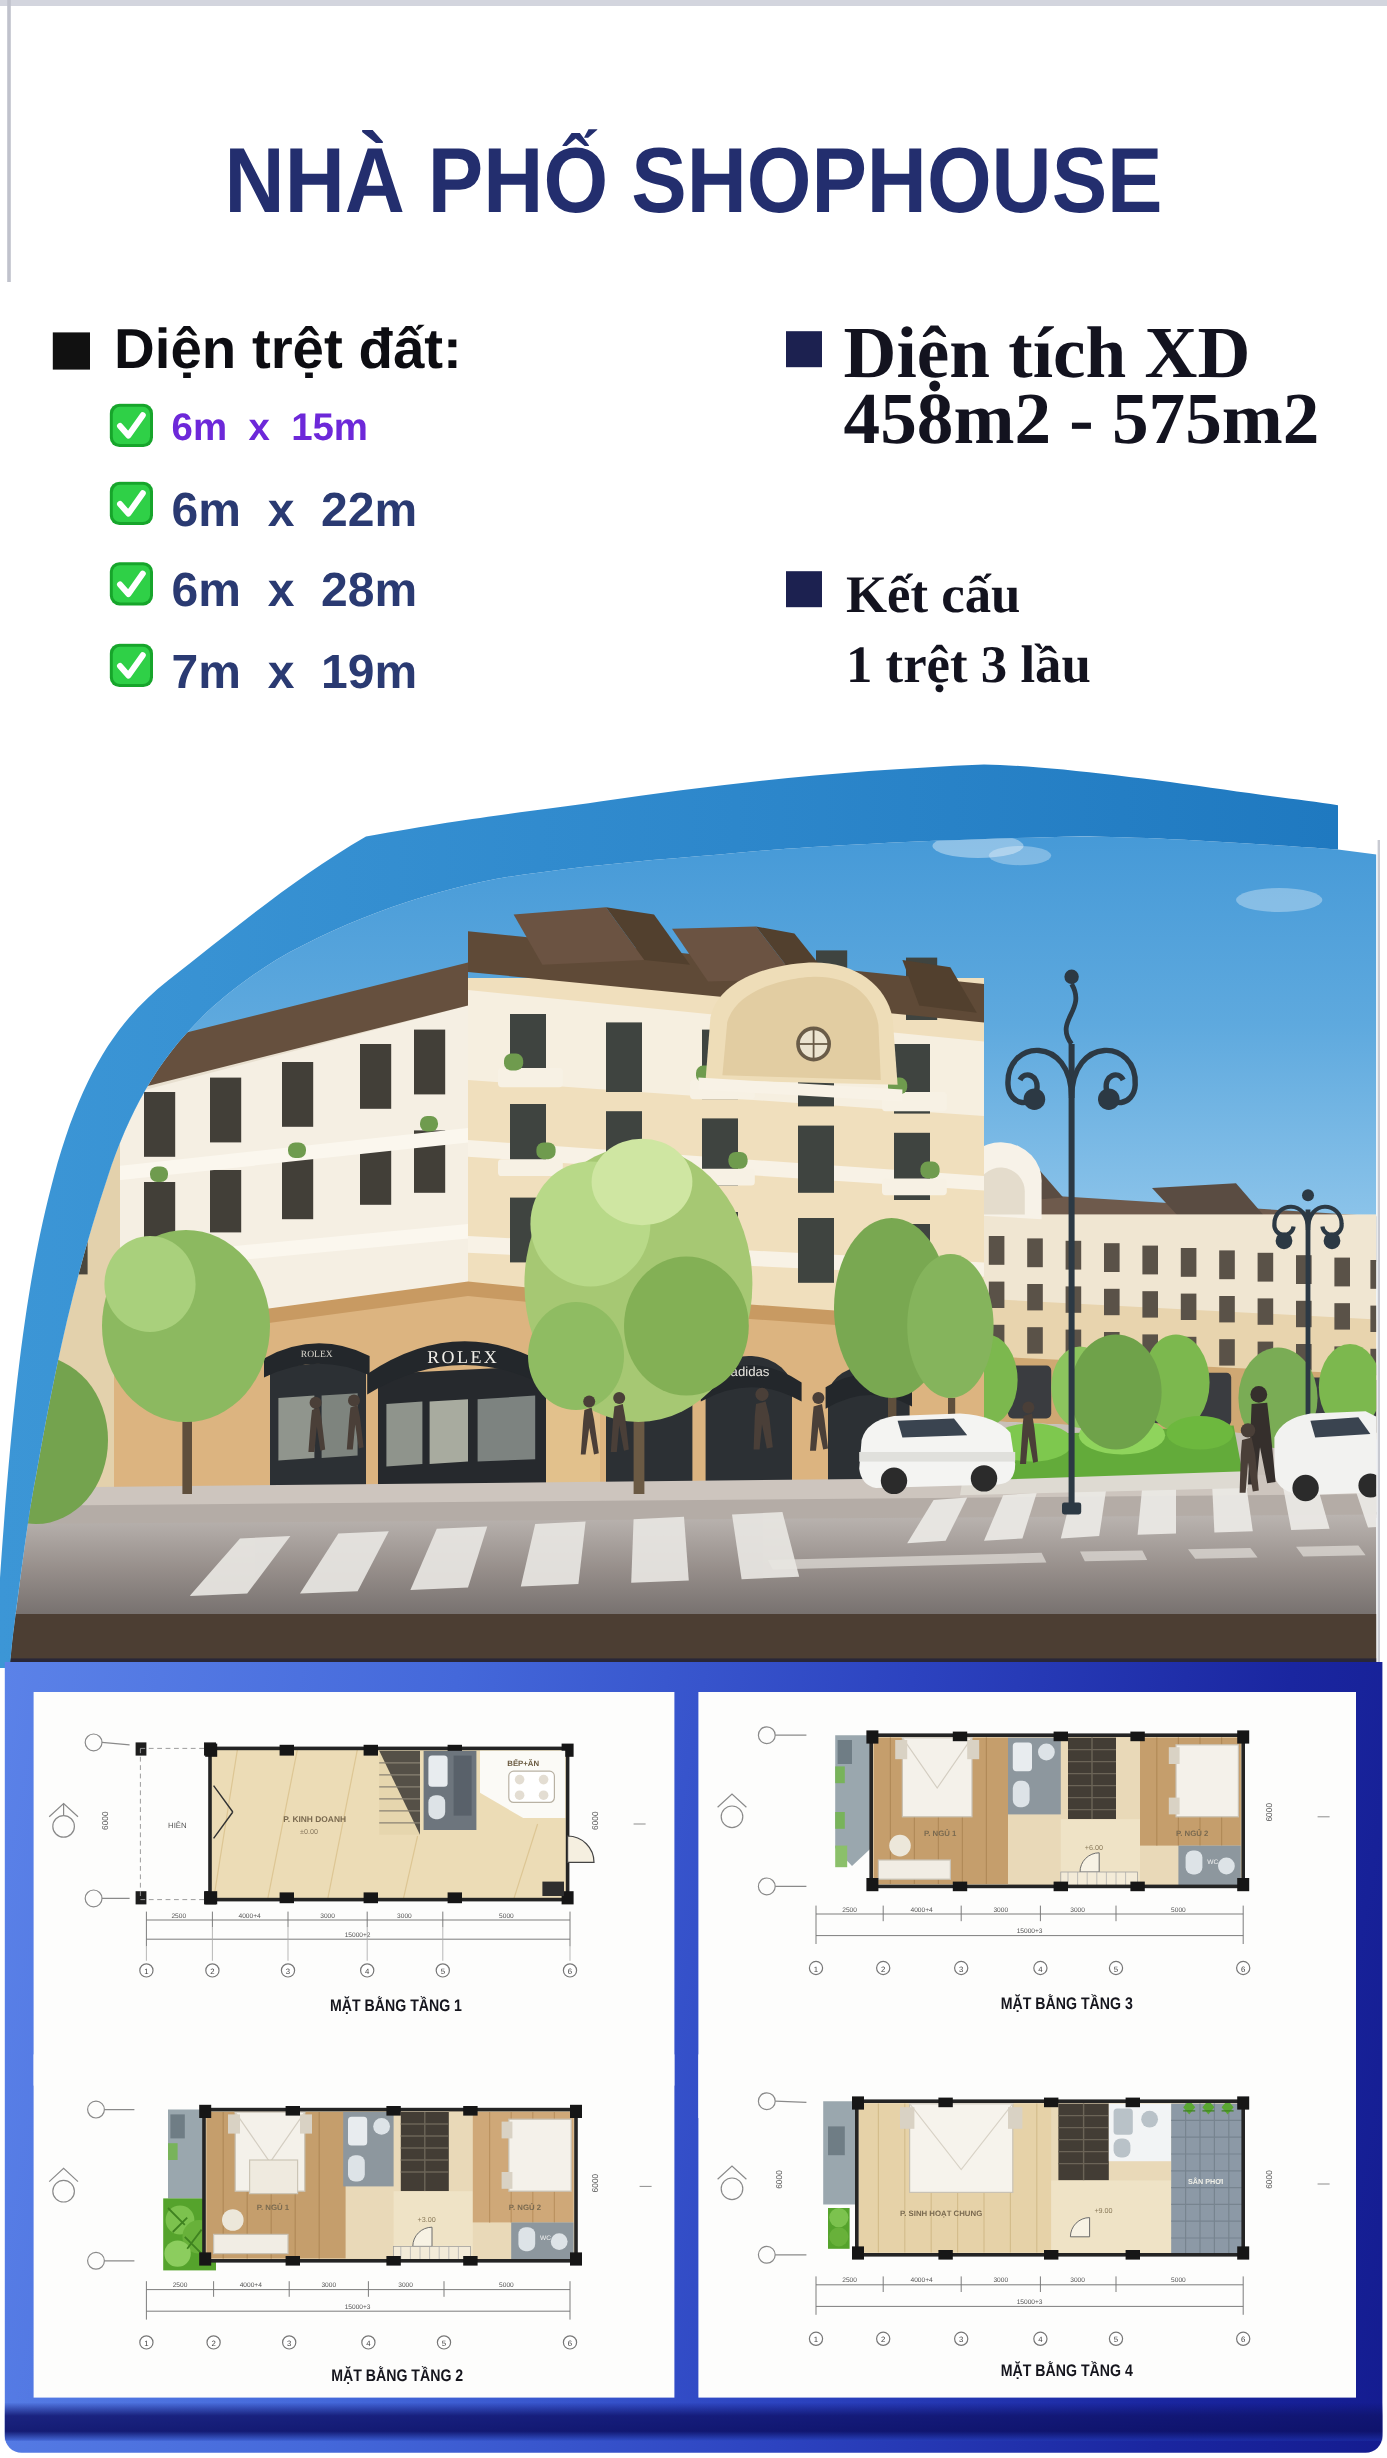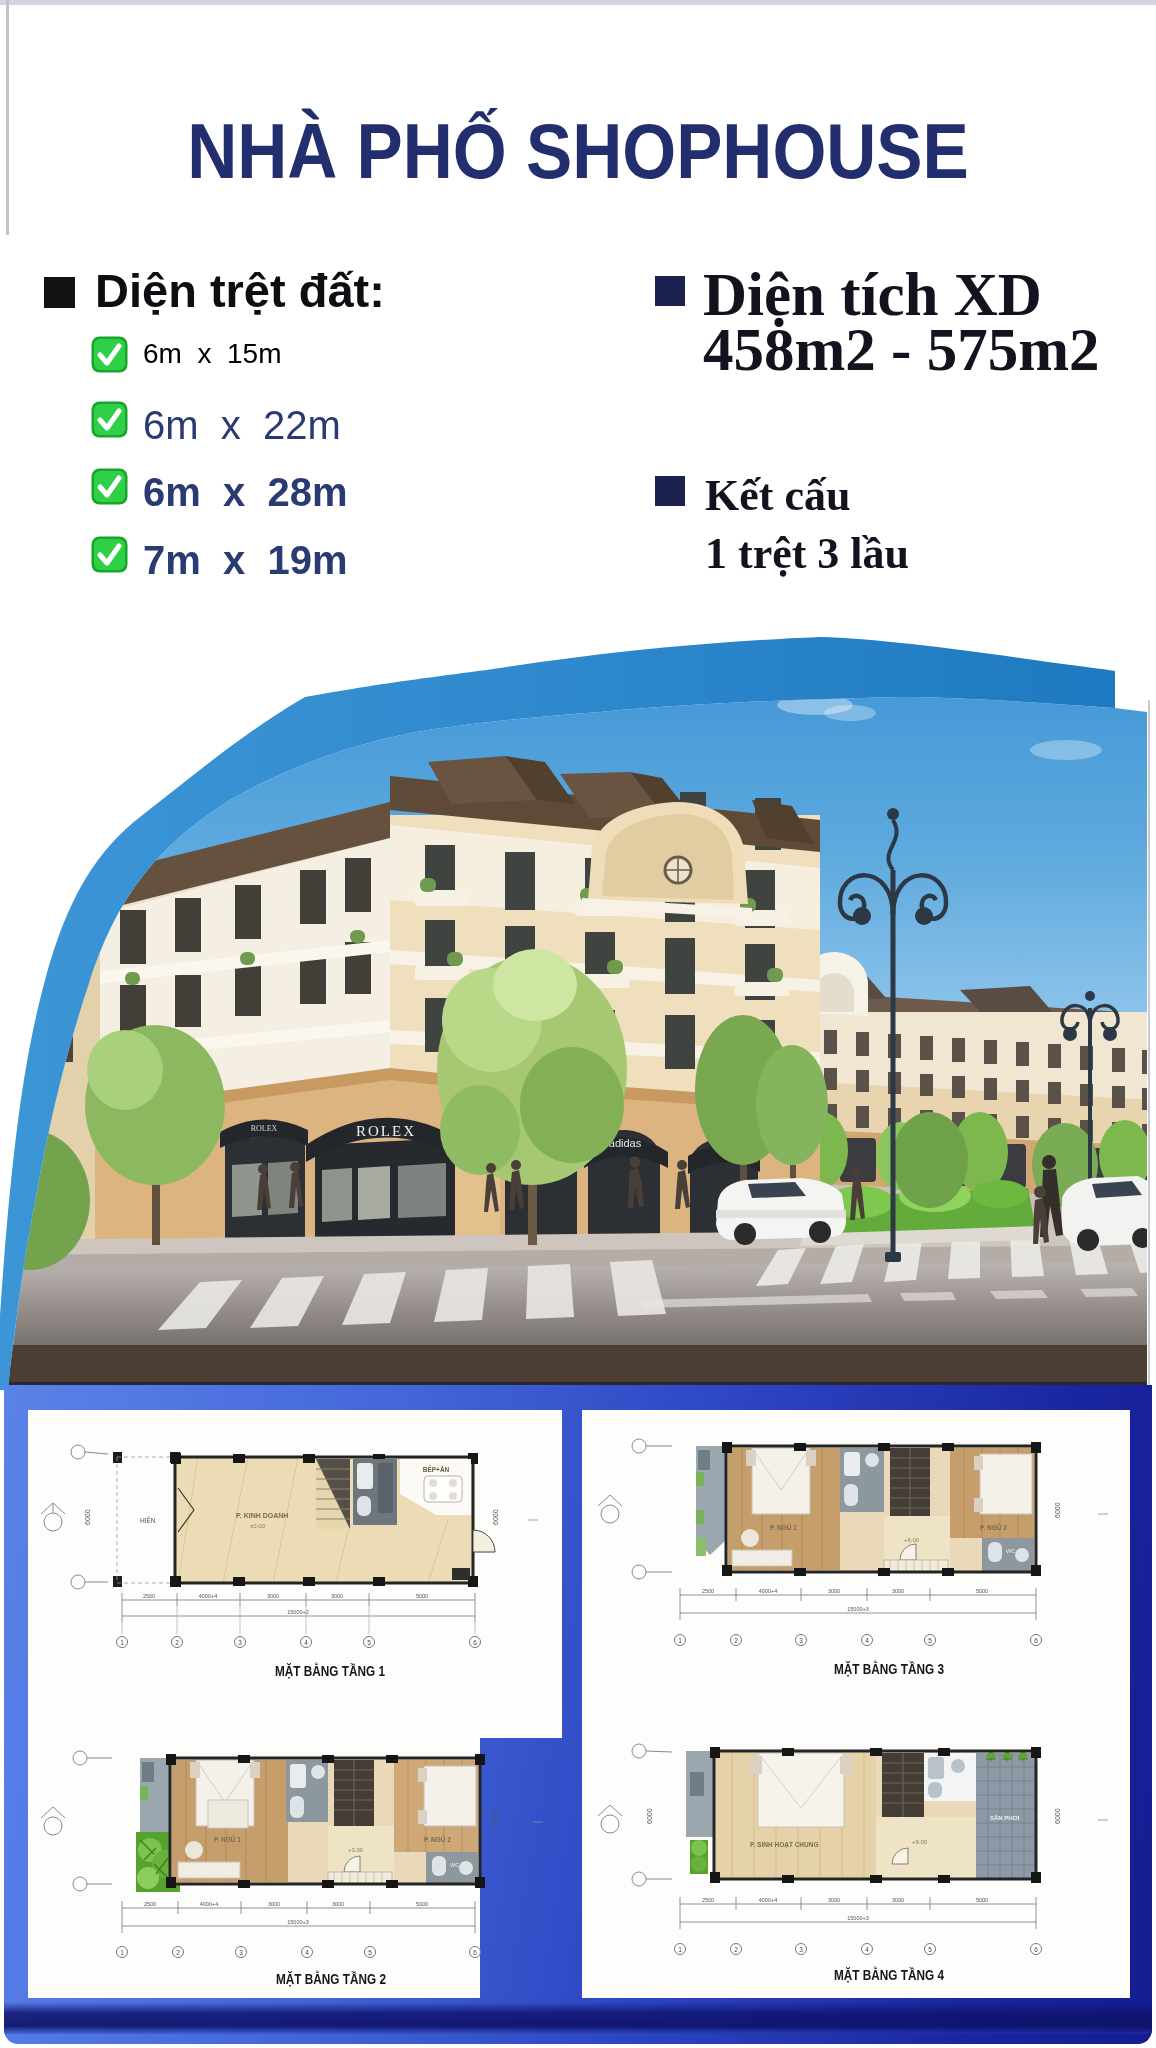--- a/index.html
+++ b/index.html
@@ -19,30 +19,30 @@
 
 <div class="abs" style="left:95px;top:263px;font-size:47px;font-weight:bold;color:#0d0d12">Diện trệt đất:</div>
 
 <div class="abs" style="left:91px;top:336px">
 <svg width="37" height="37" viewBox="0 0 37 37">
       <rect x="0.5" y="0.5" width="36" height="36" rx="8" fill="#17a52b"></rect>
       <rect x="3" y="3" width="31" height="31" rx="6" fill="#2fd047"></rect>
       <path d="M9 19 L16 27 L28 10" fill="none" stroke="#ffffff" stroke-width="5" stroke-linecap="round" stroke-linejoin="round"></path>
     </svg>
 </div>
-<div class="abs" style="left:143px;top:338px;font-size:28px;font-weight:normal;color:#000000">6m&nbsp;&nbsp;x&nbsp;&nbsp;15m</div>
+<div class="abs" style="left:143px;top:338px;font-size:32px;font-weight:bold;color:#6d28d9">6m&nbsp;&nbsp;x&nbsp;&nbsp;15m</div>
 
 <div class="abs" style="left:91px;top:401px">
 <svg width="37" height="37" viewBox="0 0 37 37">
       <rect x="0.5" y="0.5" width="36" height="36" rx="8" fill="#17a52b"></rect>
       <rect x="3" y="3" width="31" height="31" rx="6" fill="#2fd047"></rect>
       <path d="M9 19 L16 27 L28 10" fill="none" stroke="#ffffff" stroke-width="5" stroke-linecap="round" stroke-linejoin="round"></path>
     </svg>
 </div>
-<div class="abs" style="left:143px;top:403px;font-size:40px;font-weight:normal;color:#2a3a72">6m&nbsp;&nbsp;x&nbsp;&nbsp;22m</div>
+<div class="abs" style="left:143px;top:403px;font-size:40px;font-weight:bold;color:#2a3a72">6m&nbsp;&nbsp;x&nbsp;&nbsp;22m</div>
 
 <div class="abs" style="left:91px;top:468px">
 <svg width="37" height="37" viewBox="0 0 37 37">
       <rect x="0.5" y="0.5" width="36" height="36" rx="8" fill="#17a52b"></rect>
       <rect x="3" y="3" width="31" height="31" rx="6" fill="#2fd047"></rect>
       <path d="M9 19 L16 27 L28 10" fill="none" stroke="#ffffff" stroke-width="5" stroke-linecap="round" stroke-linejoin="round"></path>
     </svg>
 </div>
 <div class="abs" style="left:143px;top:470px;font-size:40px;font-weight:bold;color:#2a3a72">6m&nbsp;&nbsp;x&nbsp;&nbsp;28m</div>
 
@@ -748,21 +748,21 @@
         <text x="454" y="233">6</text>
   </g>
 
   <text x="478" y="108" font-size="7" fill="#555" transform="rotate(-90 478 108)">6000</text>
   <line x1="516" y1="104" x2="526" y2="104" stroke="#888" stroke-width="0.8"></line>
 
   <text x="307" y="264" font-size="14" font-weight="bold" fill="#15151d" text-anchor="middle" letter-spacing="0" textLength="110" lengthAdjust="spacingAndGlyphs">MẶT BẰNG TẦNG 3</text>
 </svg>
 </div>
 
-<div class="abs" style="left:28px;top:1712px;width:452px;height:286px;background:#fdfdfc">
+<div class="abs" style="left:28px;top:1712px;width:534px;height:286px;background:#fdfdfc">
 <svg width="534" height="286" viewBox="0 0 534 286">
 
   <g stroke="#8a8a8a" fill="none">
         <circle cx="25" cy="114" r="9"></circle>
         <path d="M13,106 L25,95 L37,106"></path>
       </g>
 
   <g stroke="#8a8a8a" fill="none">
         <circle cx="52" cy="46" r="7"></circle>
         <line x1="59" y1="46" x2="84" y2="46"></line>

